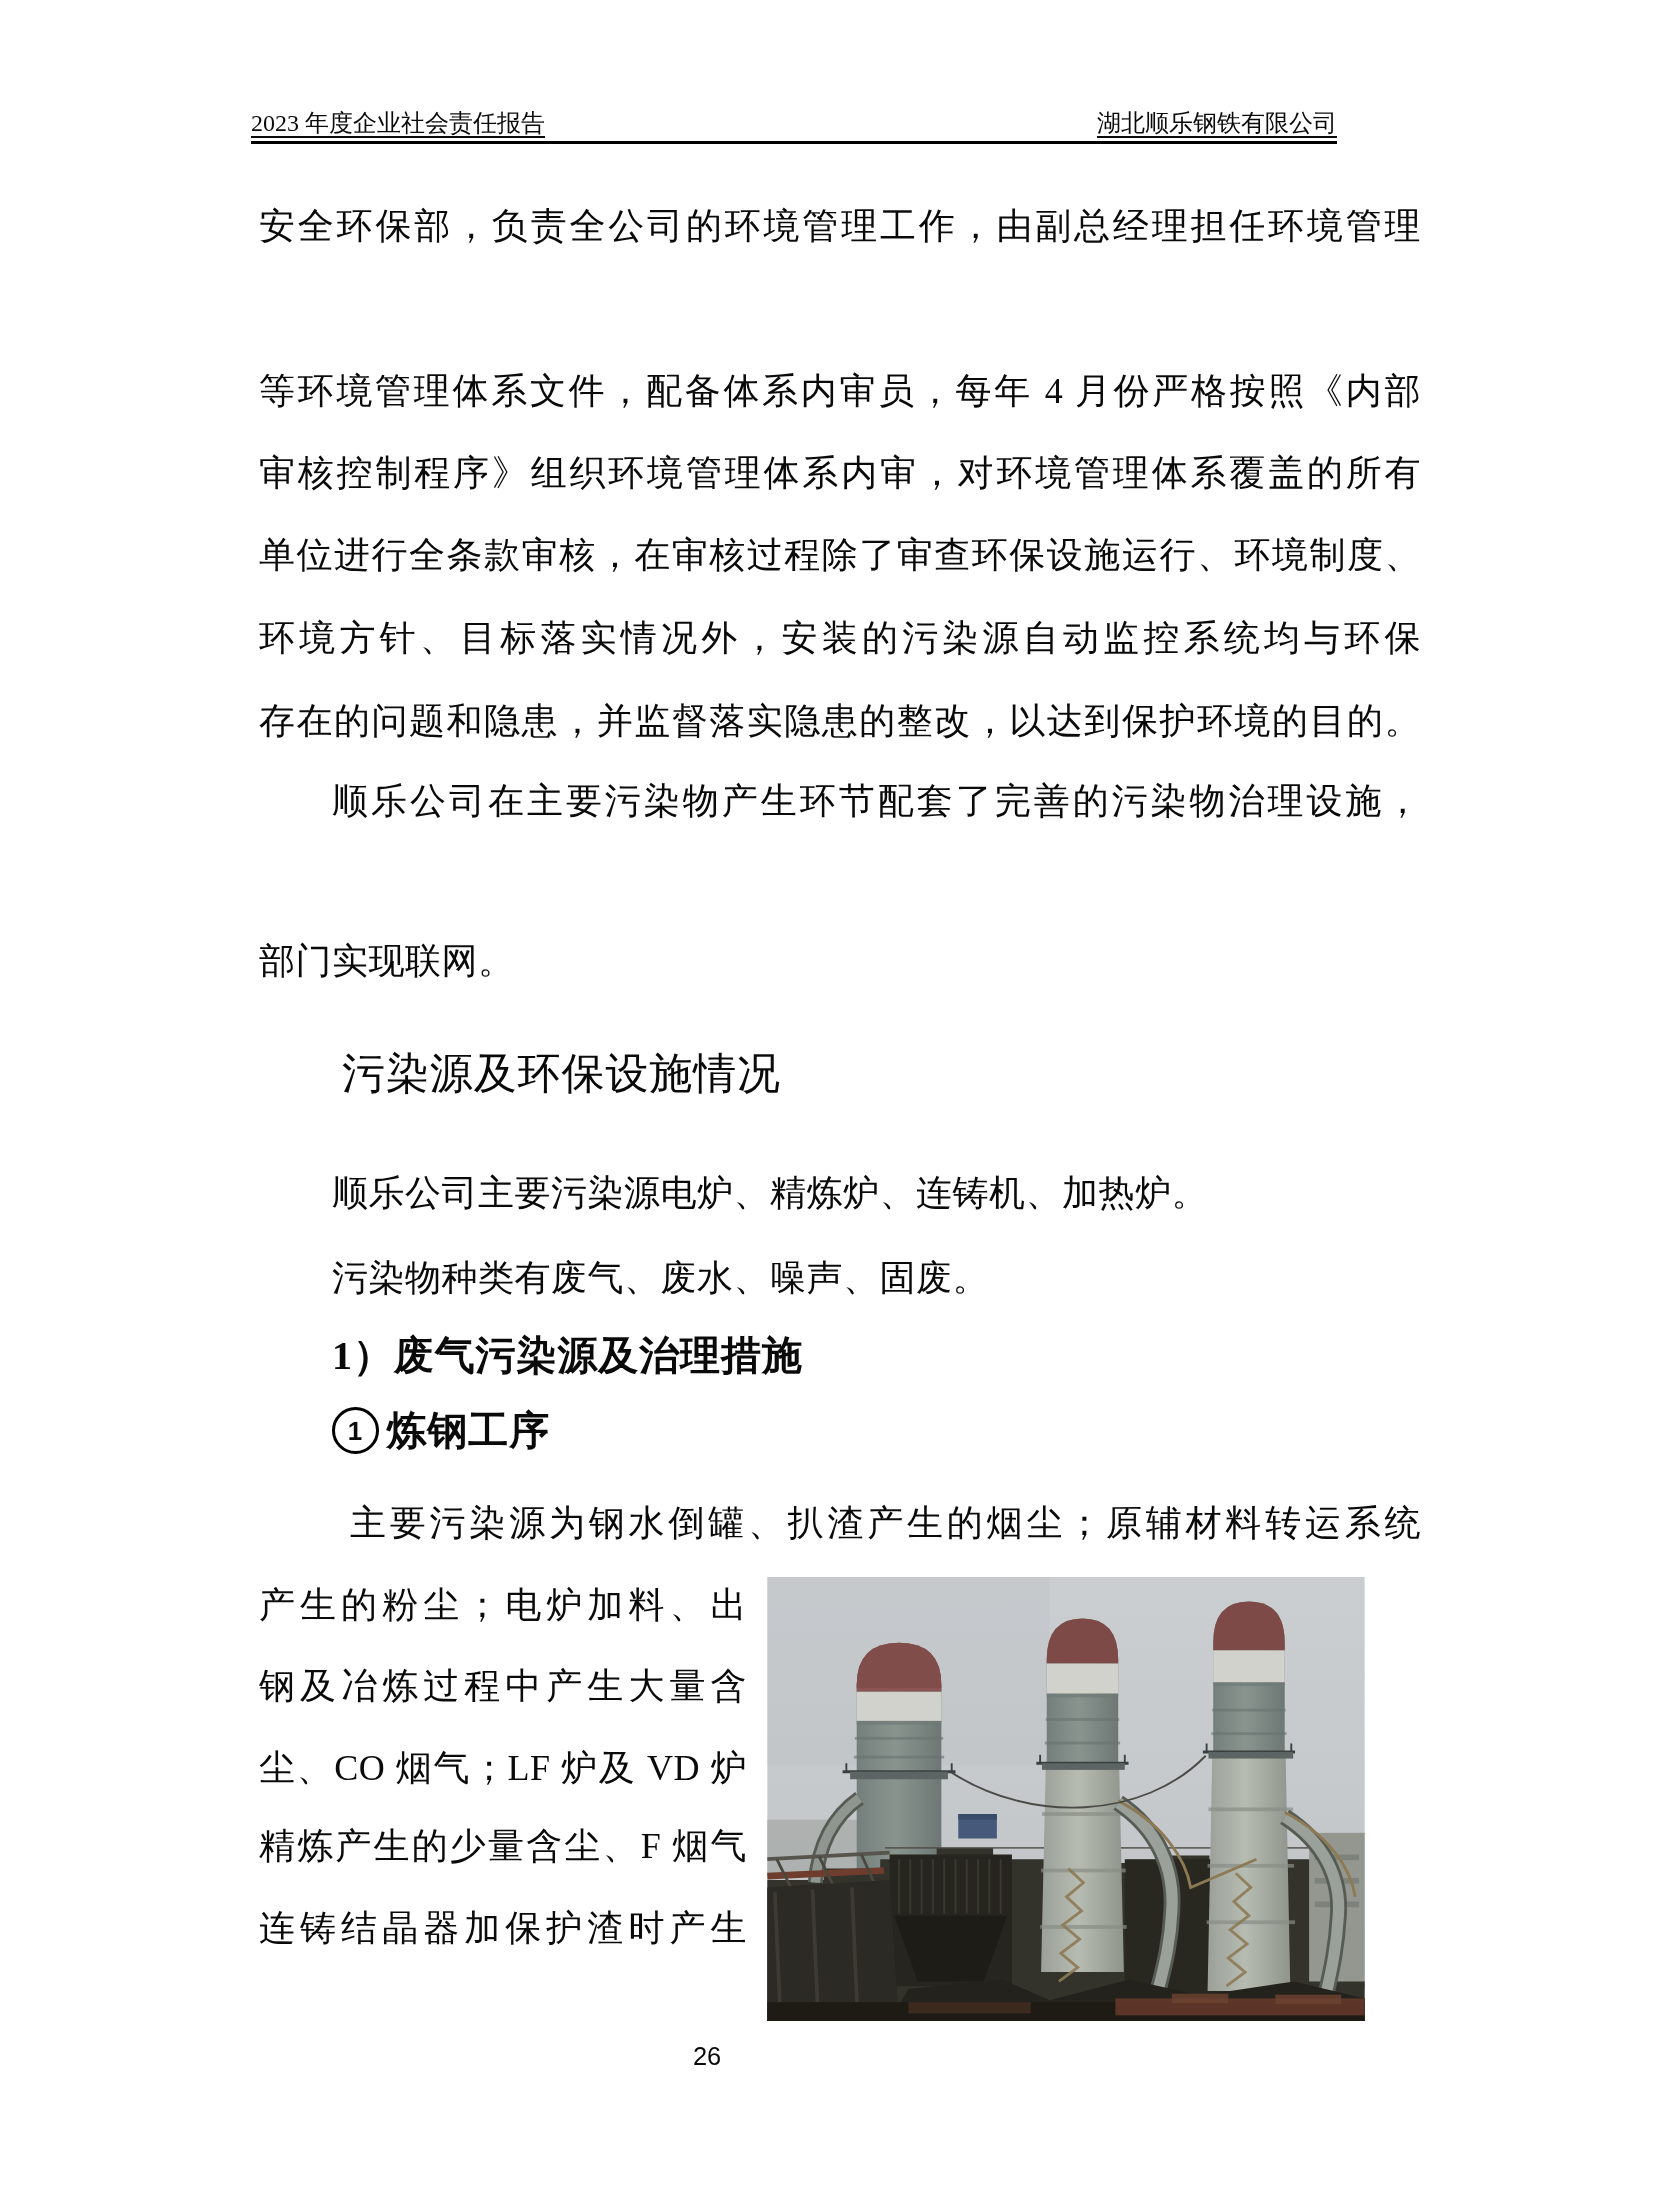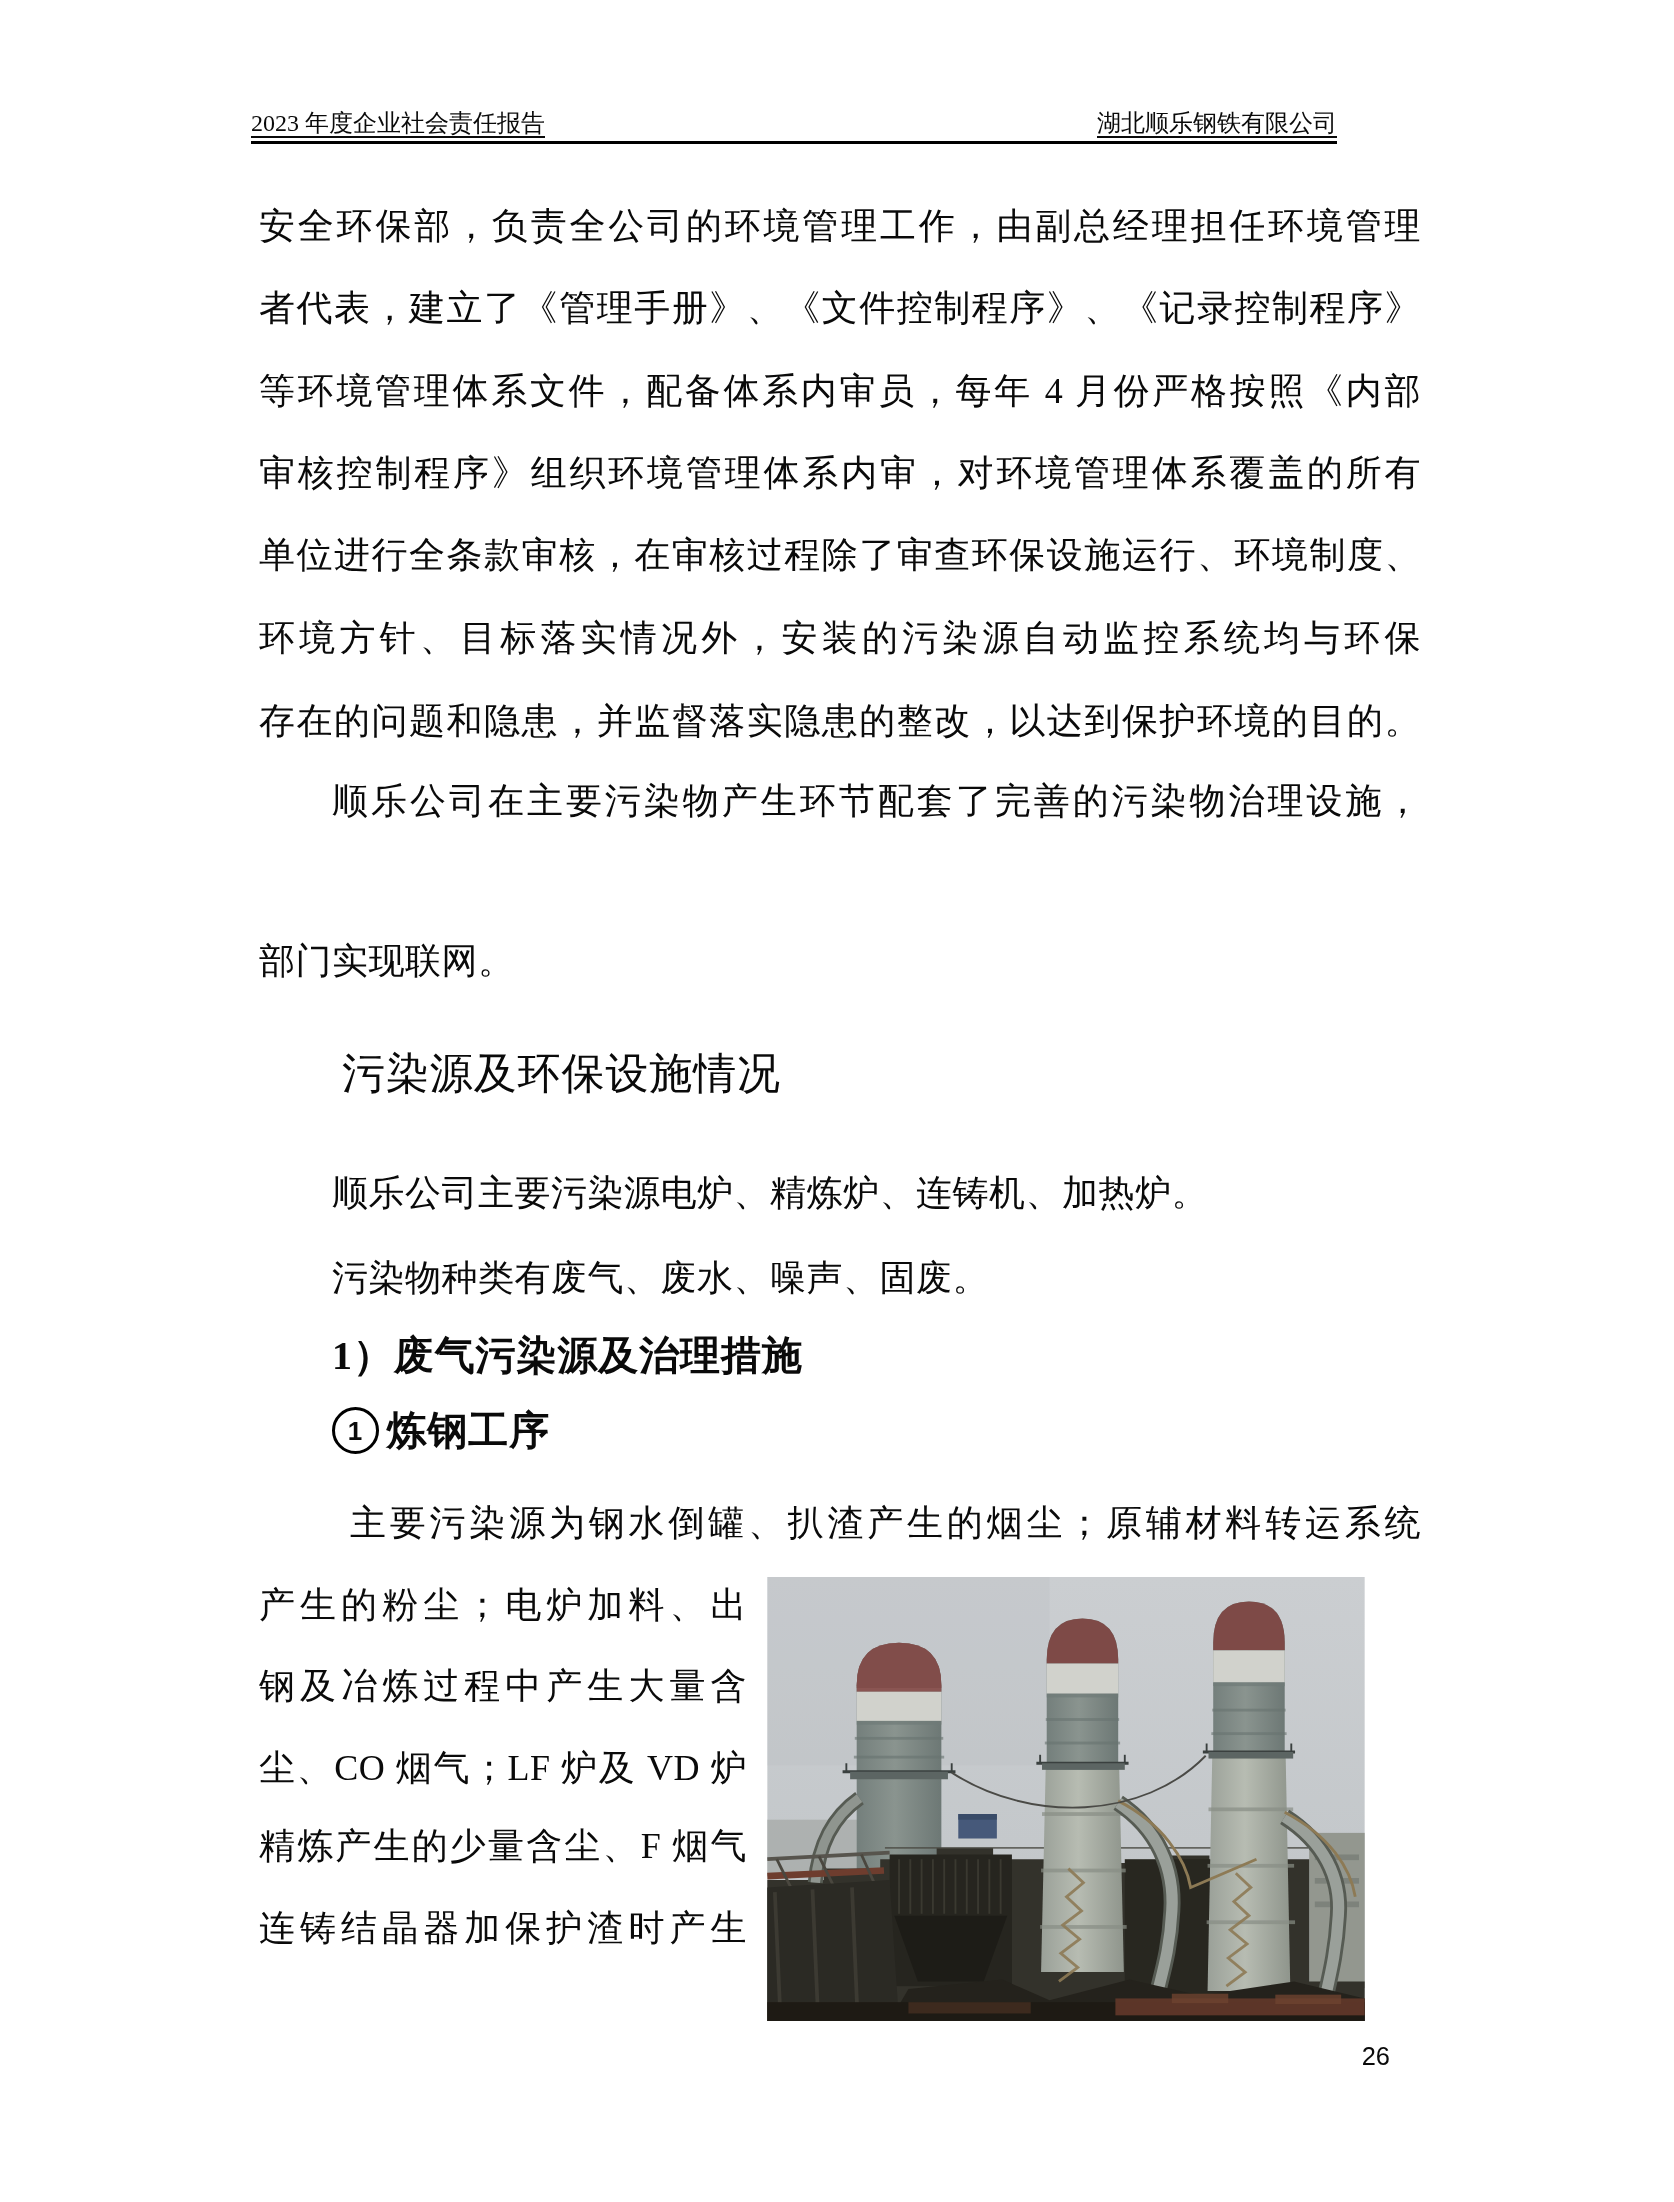--- a/index.html
+++ b/index.html
@@ -49,37 +49,36 @@
     font-family:"Liberation Sans", sans-serif;
   }
   
   .photo{
     position:absolute; left:767px; top:1577px; width:598px; height:444px;
     overflow:hidden;
   }
   .photo svg{display:block;}
   
   .pagenum{
-    position:absolute; left:8px; top:2041px; width:1382px;
-    text-align:right; font-size:25.4px; line-height:30px;
+    position:absolute; left:16px; top:2041px; width:1382px;
+    text-align:center; font-size:25.4px; line-height:30px;
     font-family:"Liberation Sans", sans-serif;
   }
 </style>
 </head>
 <body>
 
 <div class="page">
 
   <div class="hdr">
     <span>2023 年度企业社会责任报告</span>
     <span>湖北顺乐钢铁有限公司</span>
   </div>
 
   <div class="bline" style="top:205px">安全环保部，负责全公司的环境管理工作，由副总经理担任环境管理</div>
-  <div class="bline" style="top:287px">者代表，建立了《管理手册》、《文件控制程序》、《记录控制程序》</div>
   <div class="bline" style="top:370px">等环境管理体系文件，配备体系内审员，每年 4 月份严格按照《内部</div>
   <div class="bline" style="top:452px">审核控制程序》组织环境管理体系内审，对环境管理体系覆盖的所有</div>
   <div class="bline" style="top:534px">单位进行全条款审核，在审核过程除了审查环保设施运行、环境制度、</div>
   <div class="bline" style="top:617px">环境方针、目标落实情况外，安装的污染源自动监控系统均与环保</div>
   <div class="bline" style="top:700px">存在的问题和隐患，并监督落实隐患的整改，以达到保护环境的目的。</div>
 
   <div class="bline ind" style="top:780px">顺乐公司在主要污染物产生环节配套了完善的污染物治理设施，</div>
   <div class="bline endl" style="top:940px">部门实现联网。</div>
 
   <div class="h1">污染源及环保设施情况</div>

